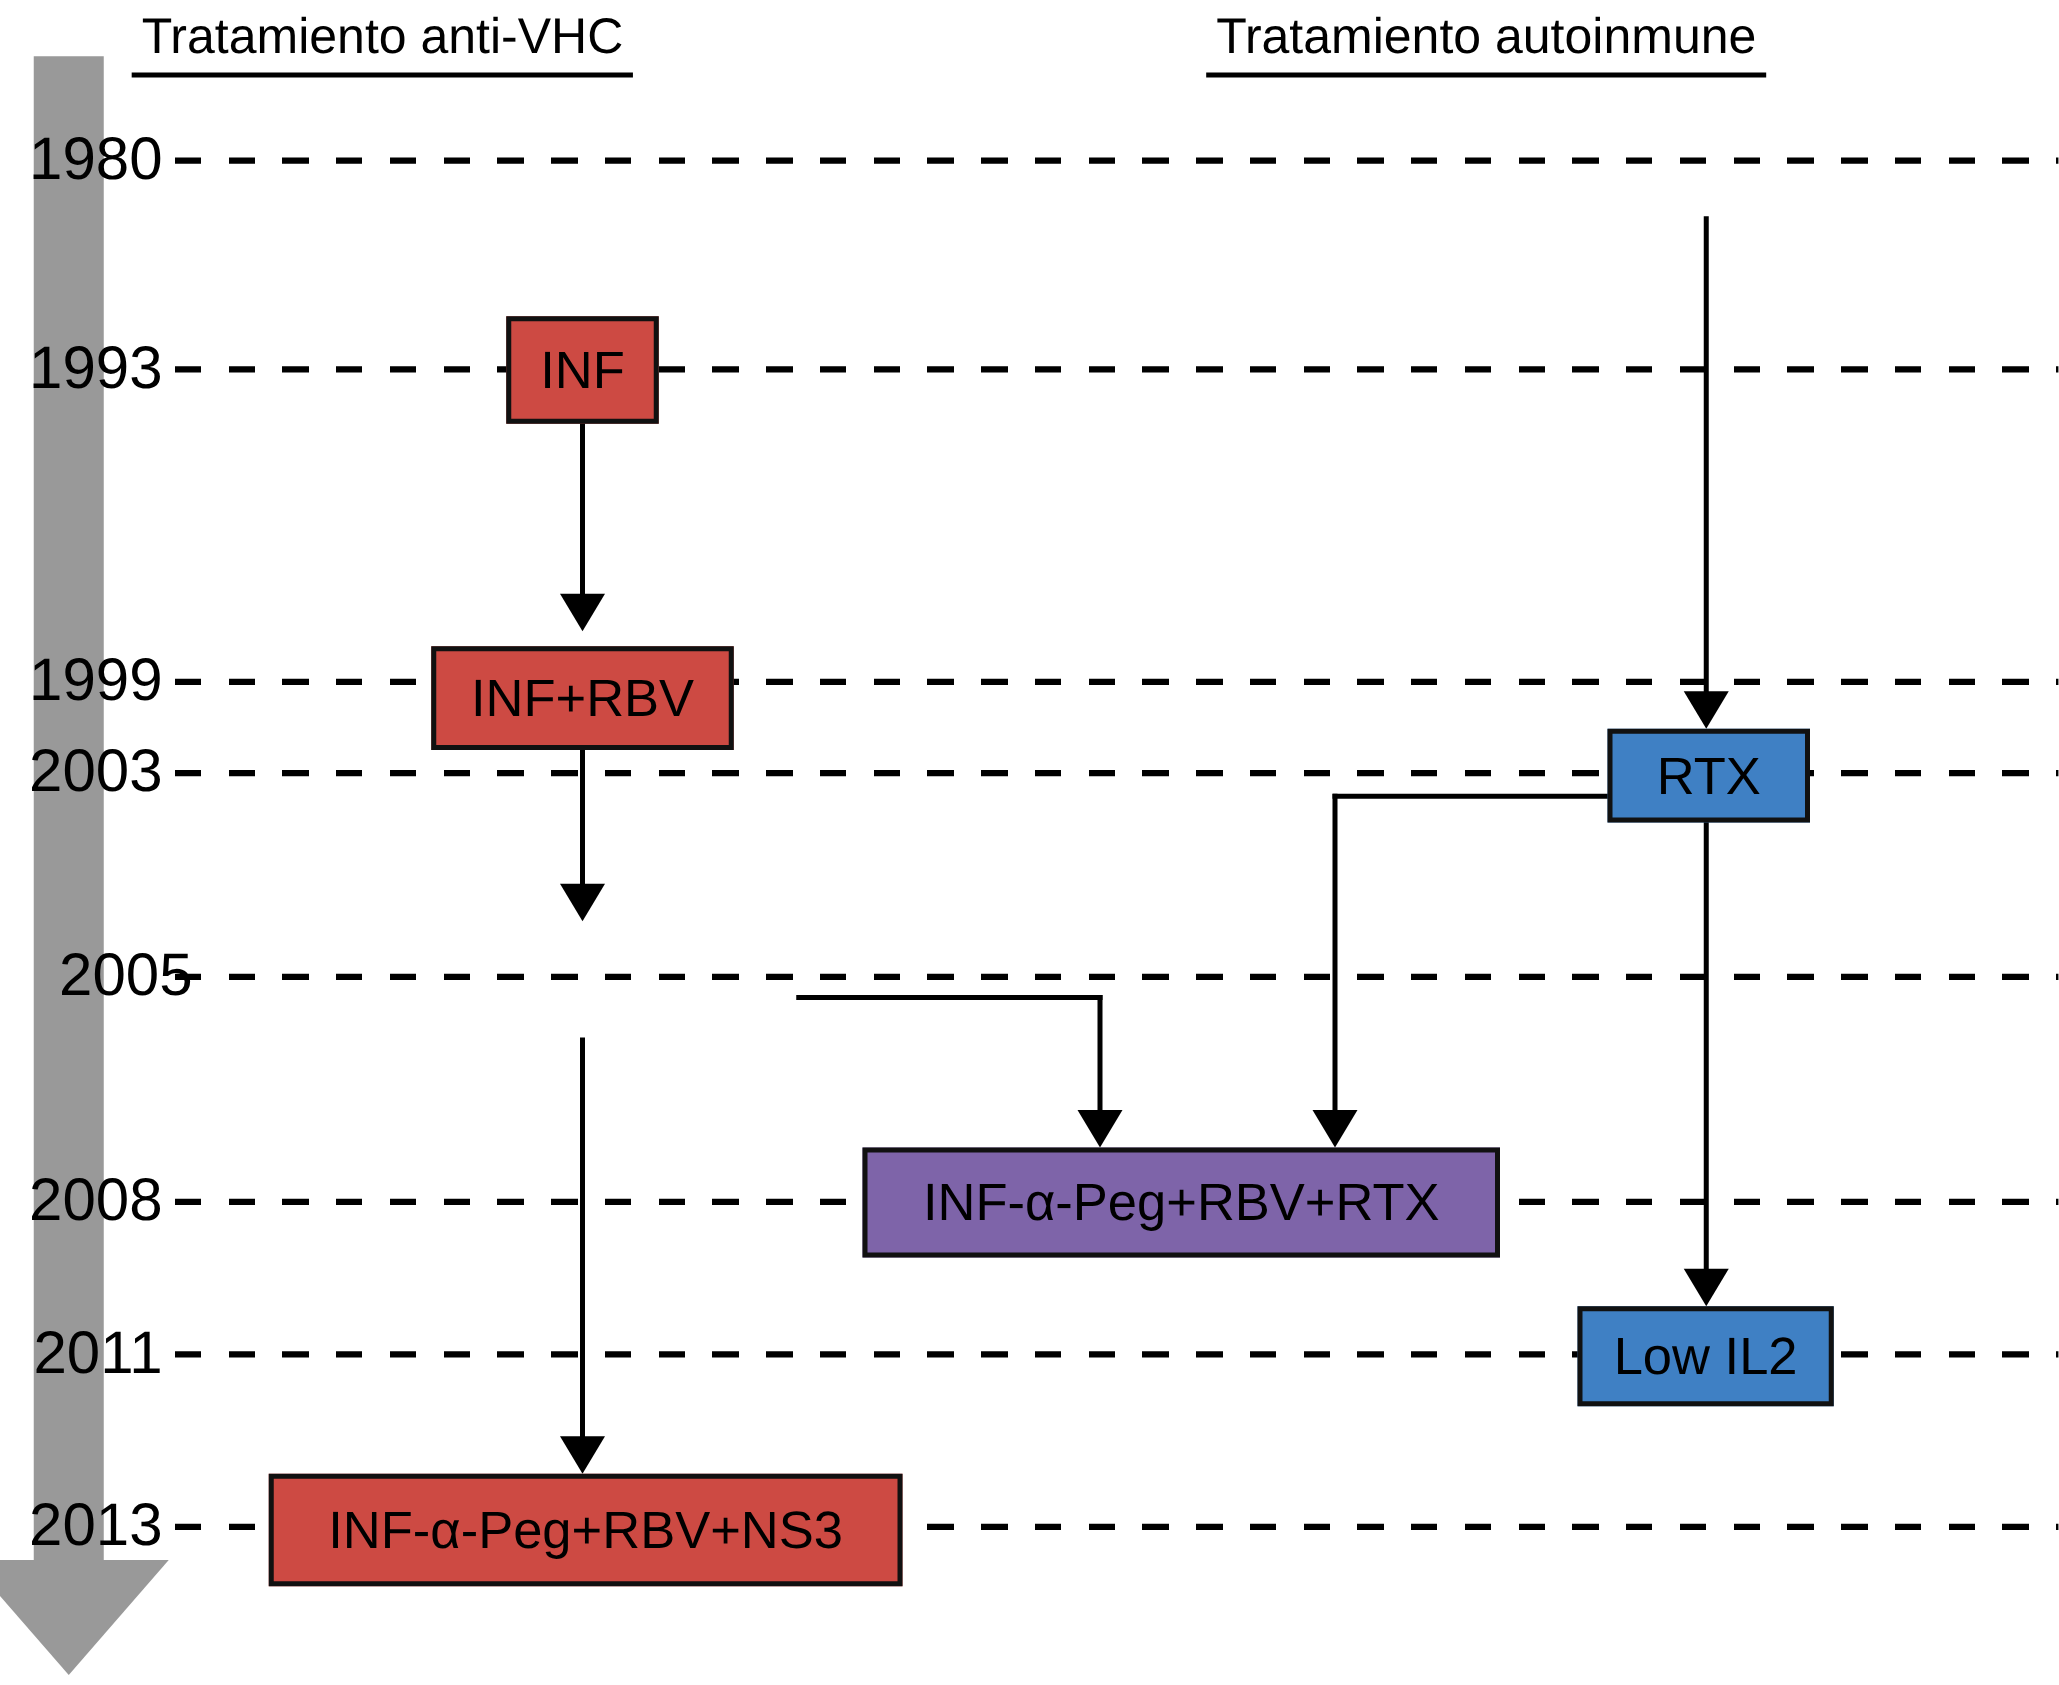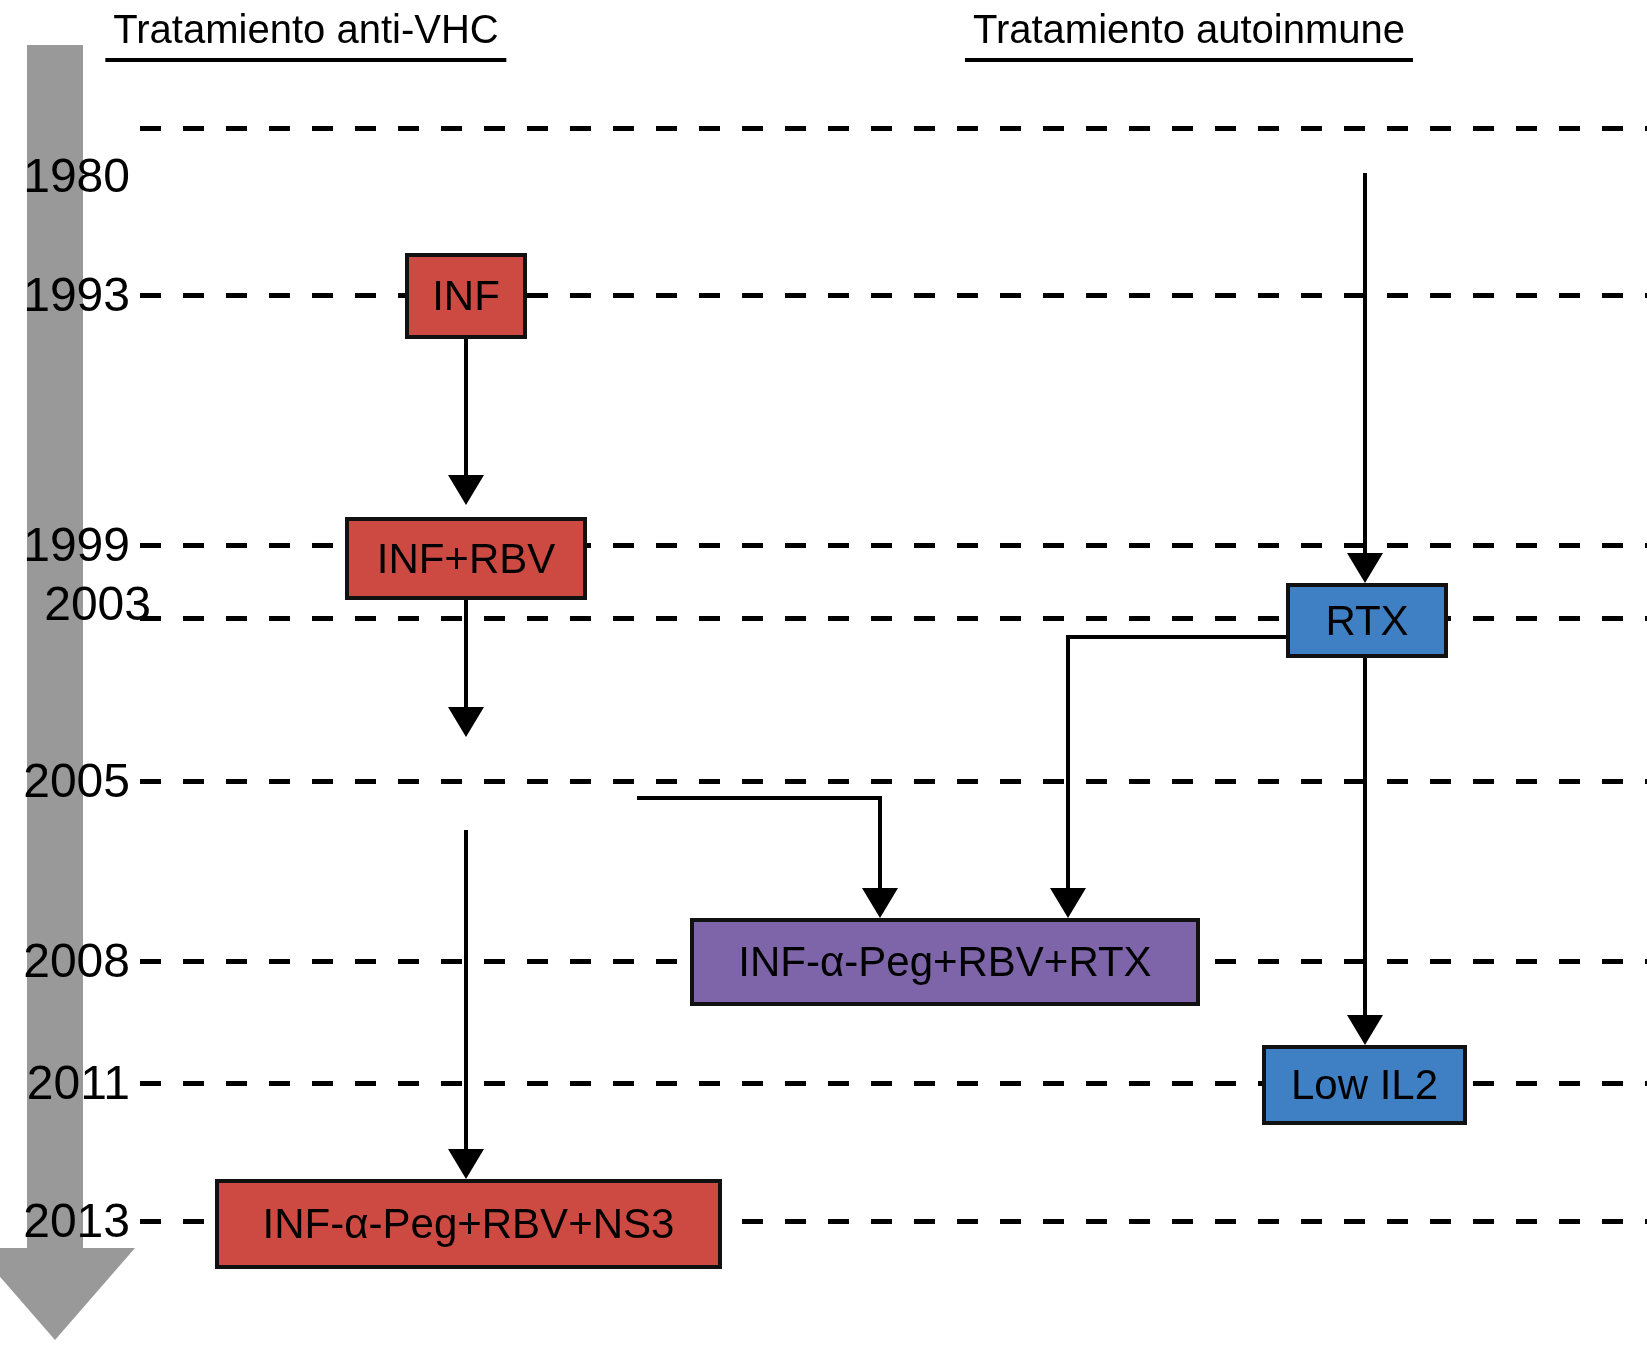--- a/index.html
+++ b/index.html
@@ -33,25 +33,25 @@
 <body>
 
 <div class="stage">
 
   <div class="tl-bar" style="background-color: rgb(153, 153, 153);"></div>
   <div class="tl-head"></div>
 
   <div class="col-title" style="left:306px;">Tratamiento anti-VHC</div>
   <div class="col-title" style="left:1189px;">Tratamiento autoinmune</div>
 
-  <div class="year" style="top:98px;margin-top:48px;">1980</div>
+  <div class="year" style="top:98px;">1980</div>
   <div class="year" style="top:265px;">1993</div>
   <div class="year" style="top:515px;">1999</div>
-  <div class="year" style="top:574px;padding-left:21px;">2003</div>
-  <div class="year" style="top:751px;">2005</div>
+  <div class="year" style="top:588px;">2003</div>
+  <div class="year" style="top:751px;margin-left:24px;">2005</div>
   <div class="year" style="top:931px;">2008</div>
   <div class="year" style="top:1053px;">2011</div>
   <div class="year" style="top:1191px;">2013</div>
 
   <div class="dashline" style="top:126px;"></div>
   <div class="dashline" style="top:293px;"></div>
   <div class="dashline" style="top:543px;"></div>
   <div class="dashline" style="top:616px;"></div>
   <div class="dashline" style="top:779px;"></div>
   <div class="dashline" style="top:959px;"></div>

